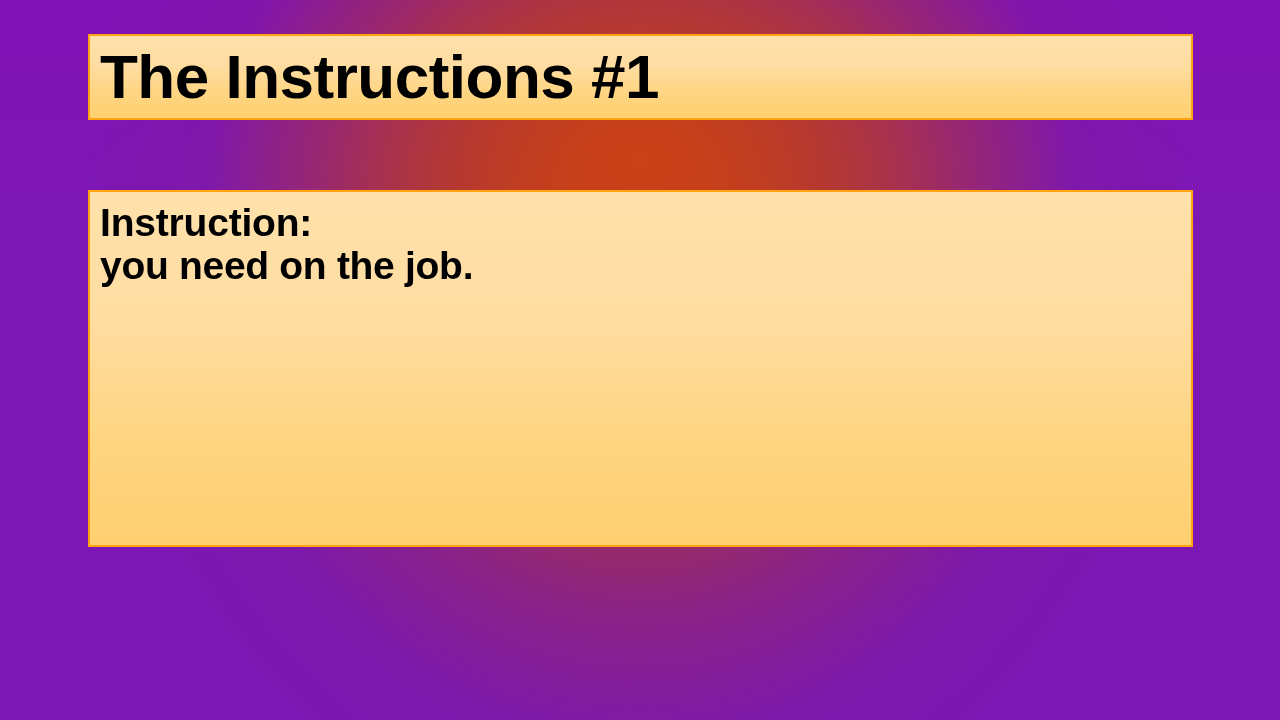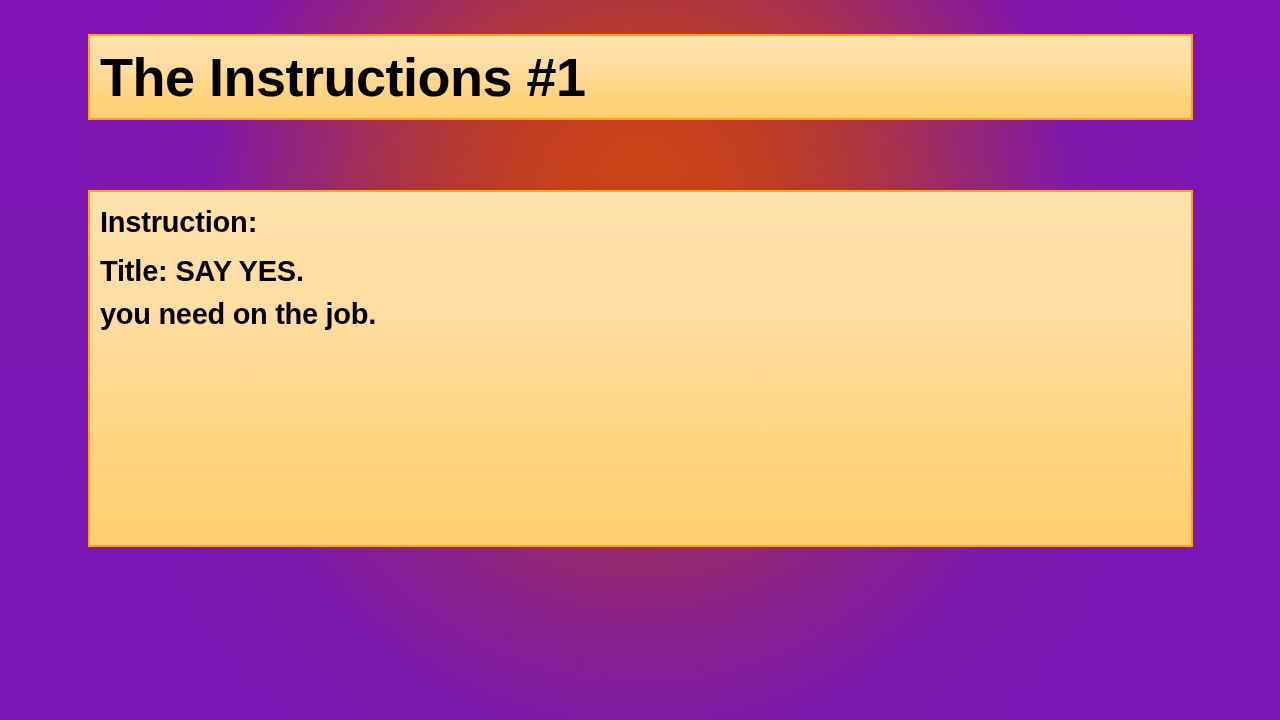--- a/index.html
+++ b/index.html
@@ -62,39 +62,39 @@
   #title-card {
     left: 88px;
     top: 34px;
     width: 1105px;
     height: 86px;
     display: flex;
     align-items: center;
   }
   #title-text {
     padding: 0 0 0 10px;
-    font-size: 54px;
+    font-size: 62px;
     font-weight: bold;
     line-height: 1;
     color: #000000;
     letter-spacing: -0.5px;
     white-space: nowrap;
   }
 
   #body-card {
     left: 88px;
     top: 190px;
     width: 1105px;
     height: 357px;
     padding: 6px 8px 0 10px;
   }
 
   .line {
     color: #000000;
-    font-size: 29px;
+    font-size: 39px;
     font-weight: bold;
     line-height: 49px;
     letter-spacing: -0.2px;
     white-space: nowrap;
   }
   .line.red {
     color: #ff0000;
   }
   .line.tight {
     white-space: normal;
@@ -117,21 +117,20 @@
   <div class="card" id="title-card">
     <div id="title-text">The Instructions #1</div>
   </div>
 
   <div class="card" id="body-card">
 
     <div class="line">Instruction:</div>
 
 
 
-    <div class="line">Title: SAY YES.</div>
 
 
     <div class="line tight">
       <span class="wrap-part">you need on the job.</span>
     </div>
 
   </div>
 
 </div>
 

